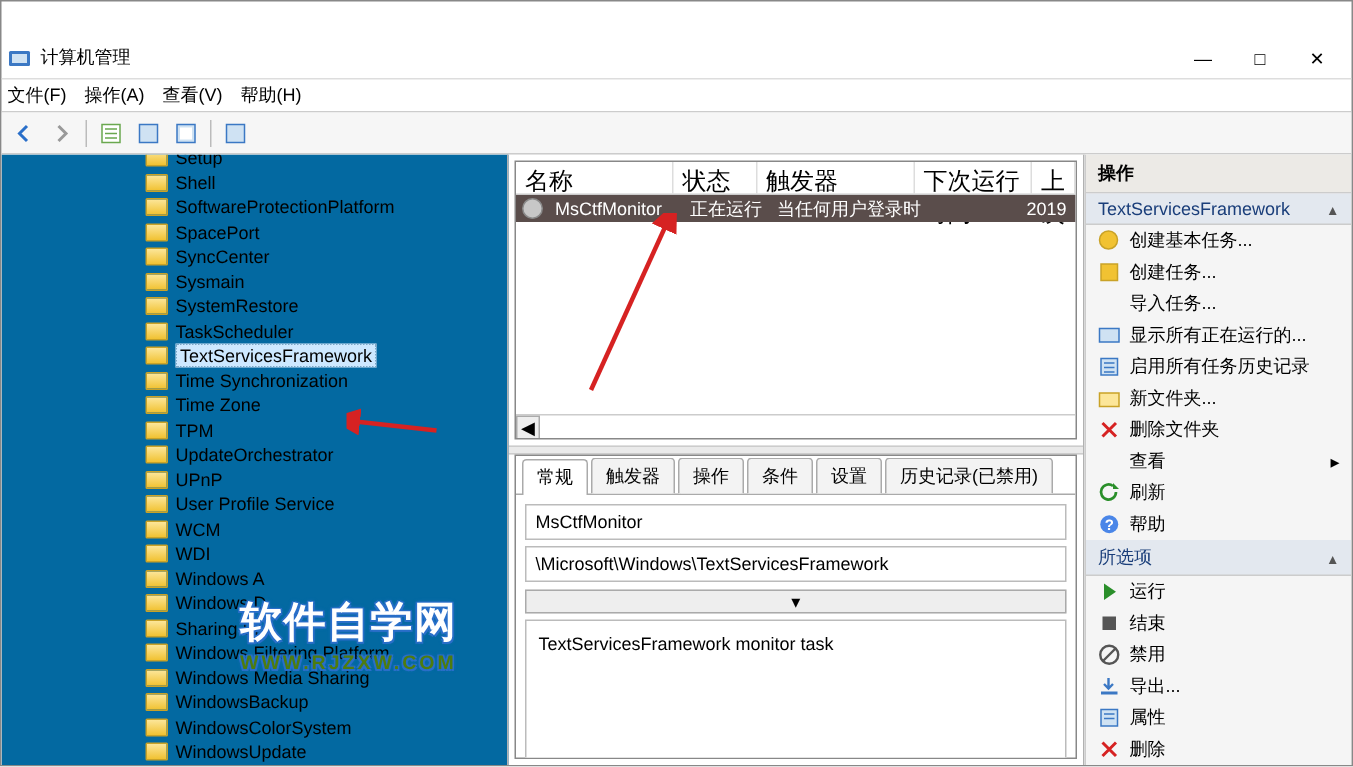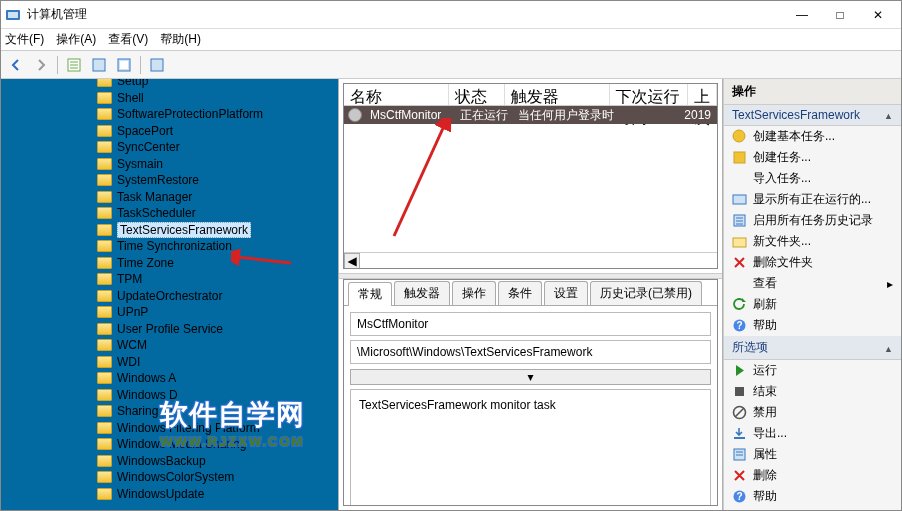--- a/index.html
+++ b/index.html
@@ -1,18 +1,18 @@
 <!DOCTYPE html>
 <html><head>
 <meta charset="utf-8">
 <style>
   * { box-sizing: border-box; }
   html, body { margin: 0; padding: 0; font-family: "Microsoft YaHei", "Segoe UI", sans-serif; font-size: 12px; color: #000; background: #fff; }
   .window { width: 902px; height: 511px; border: 1px solid #888; display: flex; flex-direction: column; overflow: hidden; }
-  .titlebar { height: 28px; display: flex; align-items: center; padding: 0 4px; border-bottom: 1px solid #ddd; }
+  .titlebar { height: 28px; display: flex; align-items: center; padding: 0 4px; border-bottom: 1px solid #ddd; margin-top: 24px; }
   .titlebar .app-icon { width: 16px; height: 16px; margin-right: 6px; }
   .titlebar .title { flex: 1; font-size: 12px; }
   .titlebar .win-btn { width: 38px; height: 28px; display: flex; align-items: center; justify-content: center; font-family: sans-serif; }
   .menubar { height: 22px; display: flex; padding: 2px 4px; gap: 12px; border-bottom: 1px solid #ccc; }
   .menubar span { font-size: 12px; }
   .toolbar { height: 28px; display: flex; align-items: center; padding: 2px 4px; gap: 3px; border-bottom: 1px solid #ccc; background: #f6f6f6; }
   .toolbar .tb-btn { width: 22px; height: 22px; display: flex; align-items: center; justify-content: center; border: 1px solid transparent; }
   .toolbar .sep { width: 1px; height: 18px; background: #bbb; margin: 0 2px; }
   .body { flex: 1; display: flex; overflow: hidden; }
 
@@ -157,24 +157,20 @@
           <div class="tree-item">
             <span class="folder"></span>
             <span class="label">Sysmain</span>
           </div>
           <div class="tree-item">
             <span class="folder"></span>
             <span class="label">SystemRestore</span>
           </div>
           <div class="tree-item">
             <span class="folder"></span>
-            <span class="label">Task Manager</span>
-          </div>
-          <div class="tree-item">
-            <span class="folder"></span>
             <span class="label">TaskScheduler</span>
           </div>
           <div class="tree-item selected">
             <span class="folder"></span>
             <span class="label">TextServicesFramework</span>
           </div>
           <div class="tree-item">
             <span class="folder"></span>
             <span class="label">Time Synchronization</span>
           </div>

